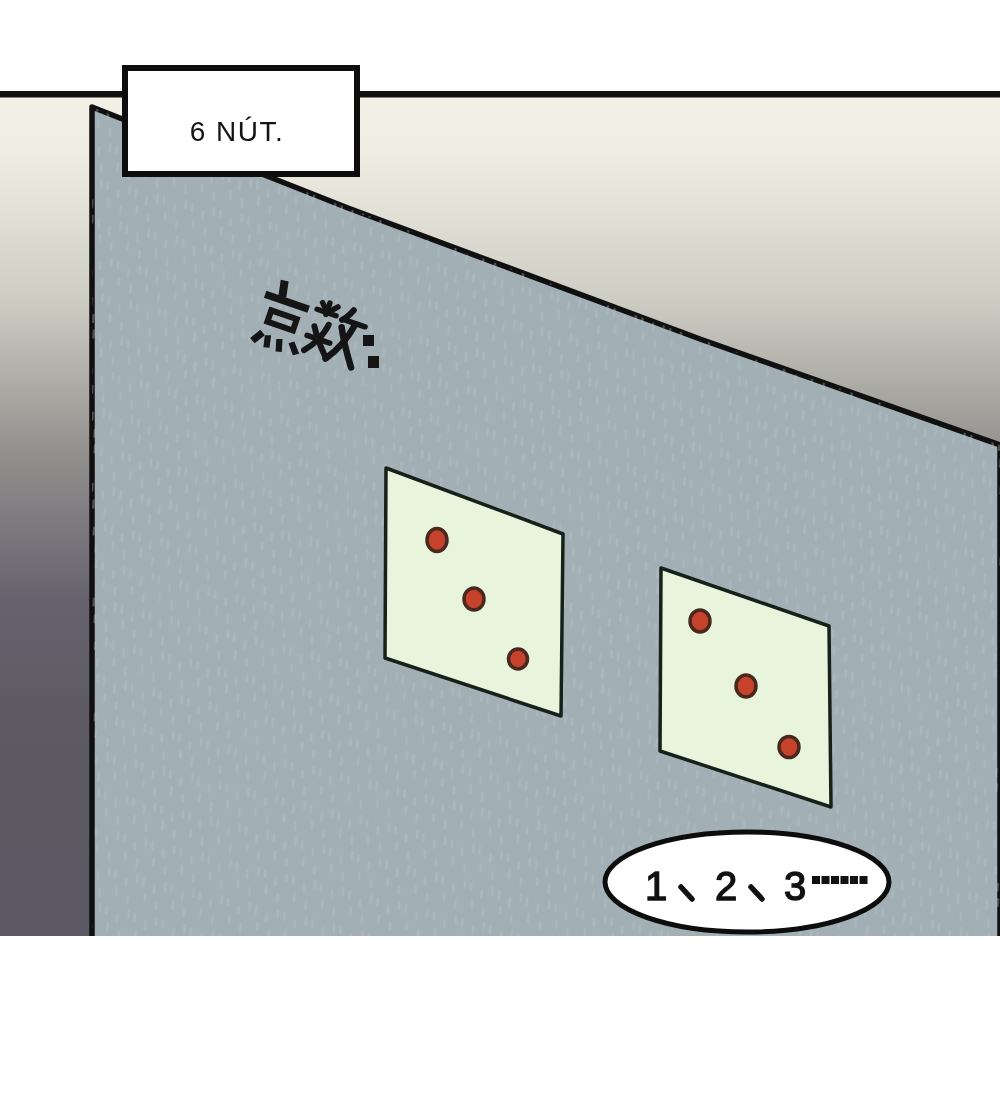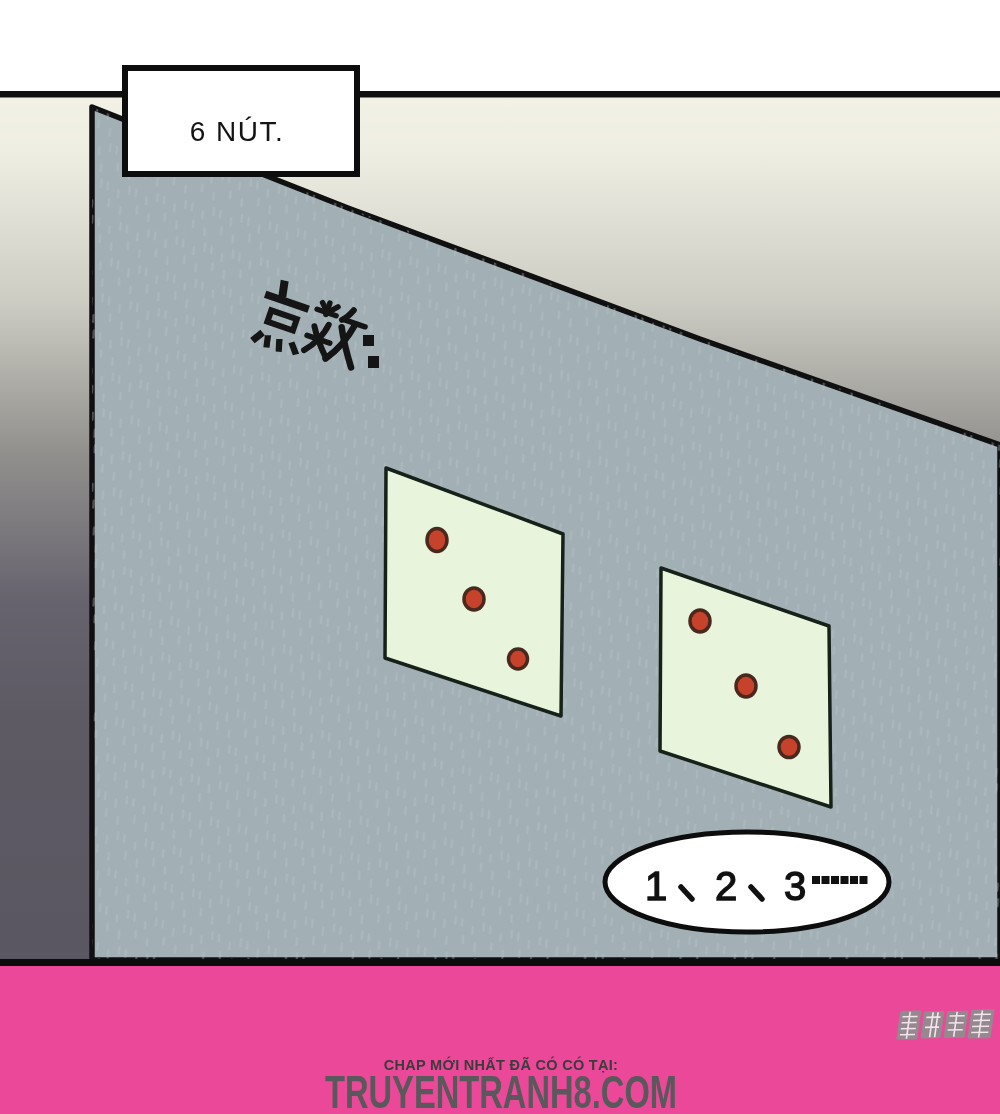--- a/index.html
+++ b/index.html
@@ -1,16 +1,16 @@
 <!DOCTYPE html>
 <html><head>
 <meta charset="utf-8">
 <style>
   html,body{margin:0;padding:0;background:#fff;}
-  .page{position:relative;width:1000px;height:1114px;background:#ec4899;overflow:hidden;
+  .page{position:relative;width:1000px;height:936px;background:#f0abfc;overflow:hidden;
         font-family:"Liberation Sans", sans-serif;}
   svg{display:block;}
 </style>
 </head>
 <body>
 <div class="page">
 <svg width="1000" height="1114" viewBox="0 0 1000 1114" xmlns="http://www.w3.org/2000/svg">
 <defs>
   <linearGradient id="bggrad" x1="0" y1="93" x2="0" y2="962" gradientUnits="userSpaceOnUse">
     <stop offset="0" stop-color="#f3f1e6"></stop>

